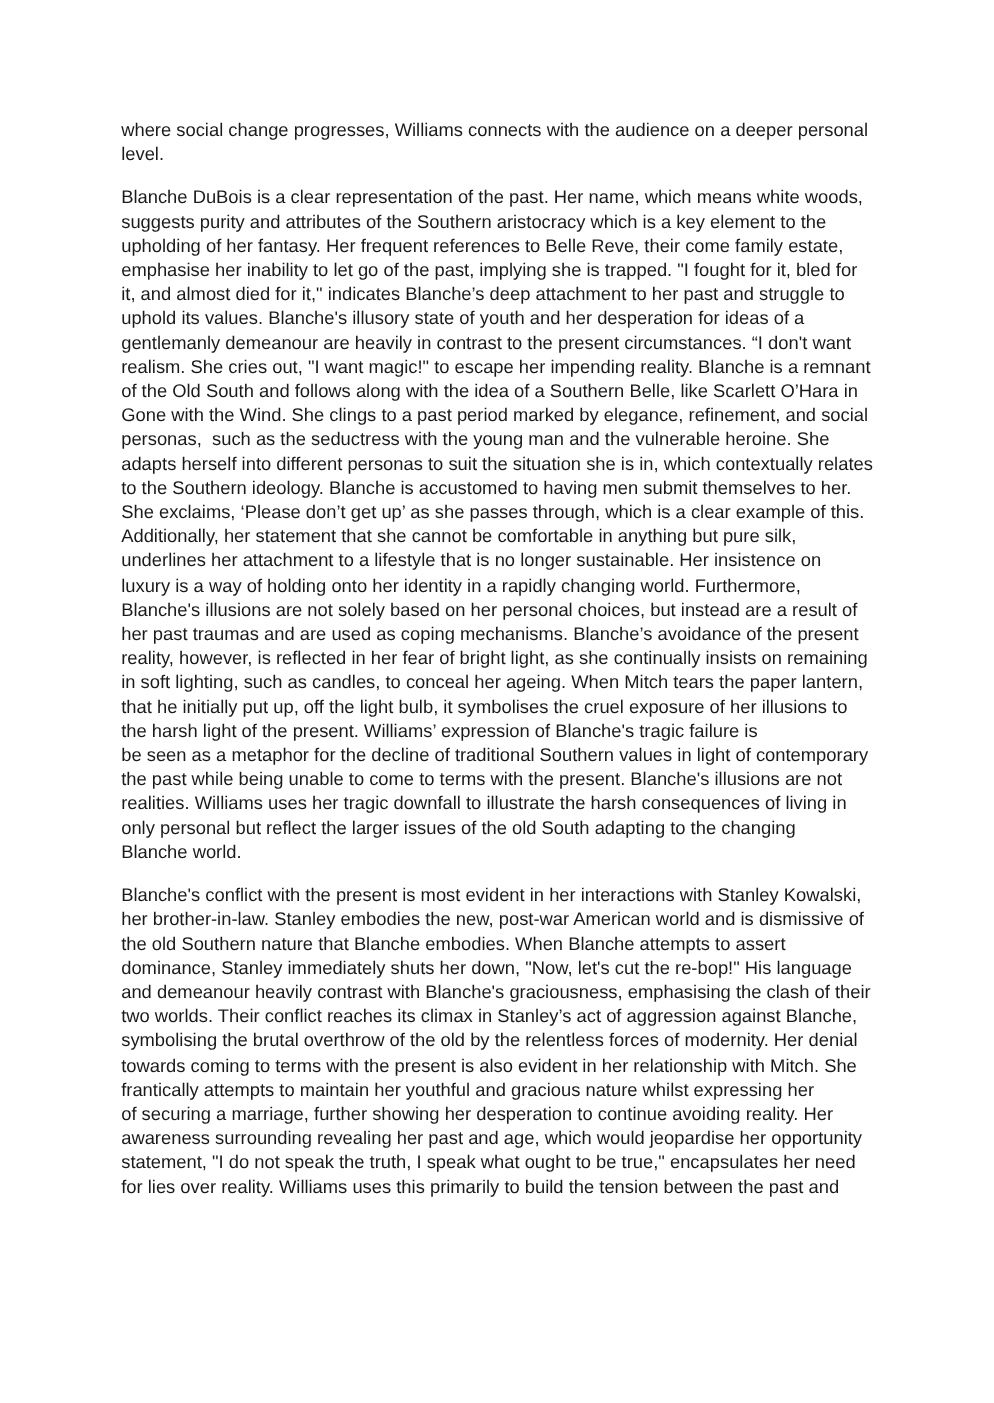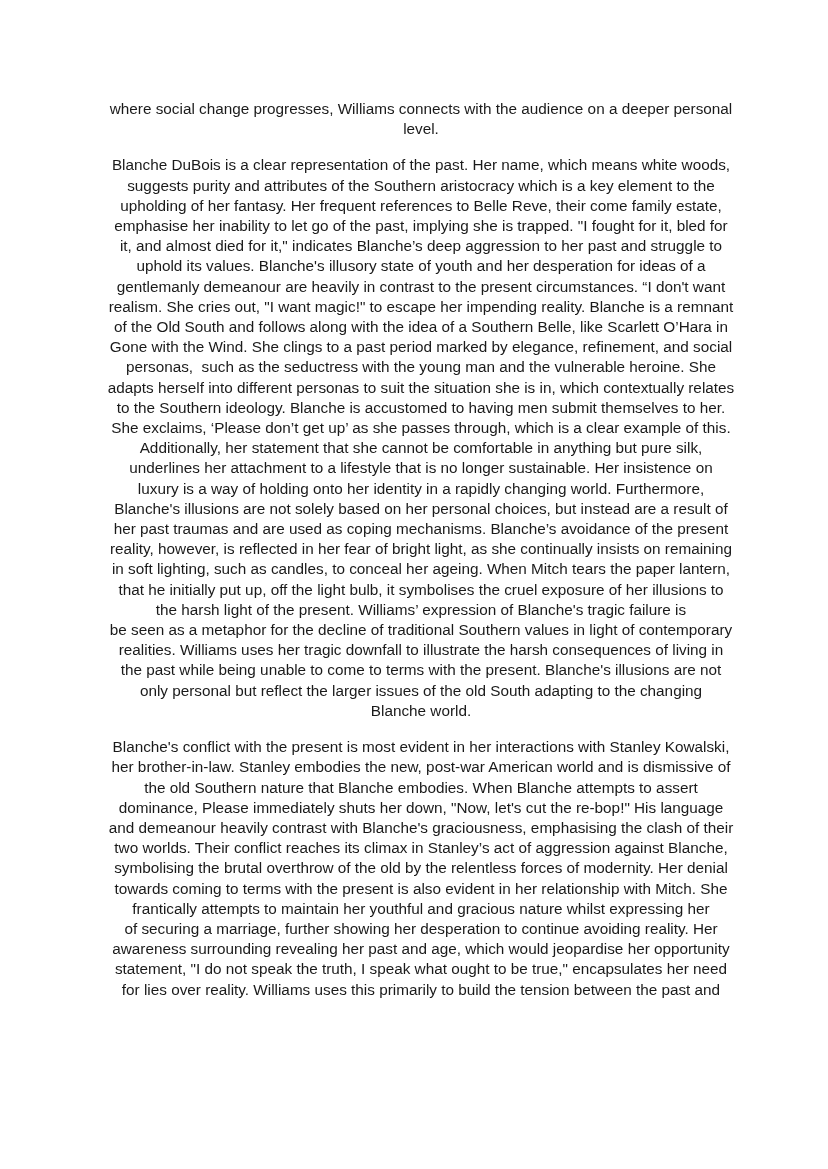--- a/index.html
+++ b/index.html
@@ -22,67 +22,66 @@
       font-size: 15.3px;
       line-height: 20.2px;
       color: #1a1a1a;
     }
     .para {
       margin: 0 0 16px 0;
     }
     .line {
       display: block;
       white-space: pre;
-      text-align: center;
     }
   </style>
 </head>
 <body>
 
 <div class="page">
   <div id="doc">
       <p class="para">
         <span class="line">where social change progresses, Williams connects with the audience on a deeper personal</span>
         <span class="line">level.</span>
       </p>
       <p class="para">
         <span class="line">Blanche DuBois is a clear representation of the past. Her name, which means white woods,</span>
         <span class="line">suggests purity and attributes of the Southern aristocracy which is a key element to the</span>
         <span class="line">upholding of her fantasy. Her frequent references to Belle Reve, their come family estate,</span>
         <span class="line">emphasise her inability to let go of the past, implying she is trapped. "I fought for it, bled for</span>
-        <span class="line">it, and almost died for it," indicates Blanche’s deep aggression to her past and struggle to</span>
+        <span class="line">it, and almost died for it," indicates Blanche’s deep attachment to her past and struggle to</span>
         <span class="line">uphold its values. Blanche's illusory state of youth and her desperation for ideas of a</span>
         <span class="line">gentlemanly demeanour are heavily in contrast to the present circumstances. “I don't want</span>
         <span class="line">realism. She cries out, "I want magic!" to escape her impending reality. Blanche is a remnant</span>
         <span class="line">of the Old South and follows along with the idea of a Southern Belle, like Scarlett O’Hara in</span>
         <span class="line">Gone with the Wind. She clings to a past period marked by elegance, refinement, and social</span>
         <span class="line">personas,  such as the seductress with the young man and the vulnerable heroine. She</span>
         <span class="line">adapts herself into different personas to suit the situation she is in, which contextually relates</span>
         <span class="line">to the Southern ideology. Blanche is accustomed to having men submit themselves to her.</span>
         <span class="line">She exclaims, ‘Please don’t get up’ as she passes through, which is a clear example of this.</span>
         <span class="line">Additionally, her statement that she cannot be comfortable in anything but pure silk,</span>
         <span class="line">underlines her attachment to a lifestyle that is no longer sustainable. Her insistence on</span>
         <span class="line">luxury is a way of holding onto her identity in a rapidly changing world. Furthermore,</span>
         <span class="line">Blanche's illusions are not solely based on her personal choices, but instead are a result of</span>
         <span class="line">her past traumas and are used as coping mechanisms. Blanche’s avoidance of the present</span>
         <span class="line">reality, however, is reflected in her fear of bright light, as she continually insists on remaining</span>
         <span class="line">in soft lighting, such as candles, to conceal her ageing. When Mitch tears the paper lantern,</span>
         <span class="line">that he initially put up, off the light bulb, it symbolises the cruel exposure of her illusions to</span>
         <span class="line">the harsh light of the present. Williams’ expression of Blanche's tragic failure is</span>
         <span class="line">be seen as a metaphor for the decline of traditional Southern values in light of contemporary</span>
+        <span class="line">the past while being unable to come to terms with the present. Blanche's illusions are not</span>
         <span class="line">realities. Williams uses her tragic downfall to illustrate the harsh consequences of living in</span>
-        <span class="line">the past while being unable to come to terms with the present. Blanche's illusions are not</span>
         <span class="line">only personal but reflect the larger issues of the old South adapting to the changing</span>
         <span class="line">Blanche world.</span>
       </p>
       <p class="para">
         <span class="line">Blanche's conflict with the present is most evident in her interactions with Stanley Kowalski,</span>
         <span class="line">her brother-in-law. Stanley embodies the new, post-war American world and is dismissive of</span>
         <span class="line">the old Southern nature that Blanche embodies. When Blanche attempts to assert</span>
-        <span class="line">dominance, Please immediately shuts her down, "Now, let's cut the re-bop!" His language</span>
+        <span class="line">dominance, Stanley immediately shuts her down, "Now, let's cut the re-bop!" His language</span>
         <span class="line">and demeanour heavily contrast with Blanche's graciousness, emphasising the clash of their</span>
         <span class="line">two worlds. Their conflict reaches its climax in Stanley’s act of aggression against Blanche,</span>
         <span class="line">symbolising the brutal overthrow of the old by the relentless forces of modernity. Her denial</span>
         <span class="line">towards coming to terms with the present is also evident in her relationship with Mitch. She</span>
         <span class="line">frantically attempts to maintain her youthful and gracious nature whilst expressing her</span>
         <span class="line">of securing a marriage, further showing her desperation to continue avoiding reality. Her</span>
         <span class="line">awareness surrounding revealing her past and age, which would jeopardise her opportunity</span>
         <span class="line">statement, "I do not speak the truth, I speak what ought to be true," encapsulates her need</span>
         <span class="line">for lies over reality. Williams uses this primarily to build the tension between the past and</span>
       </p>

